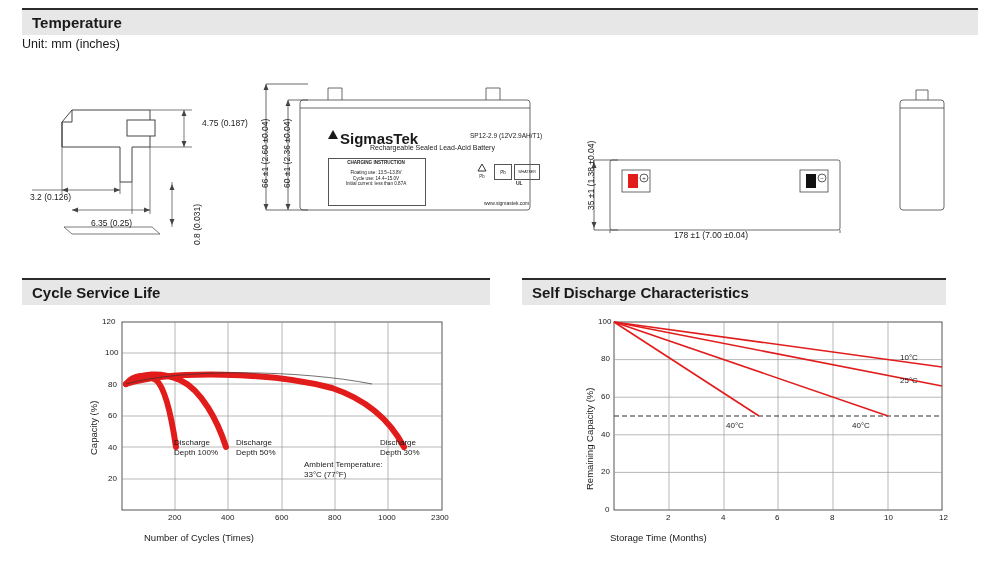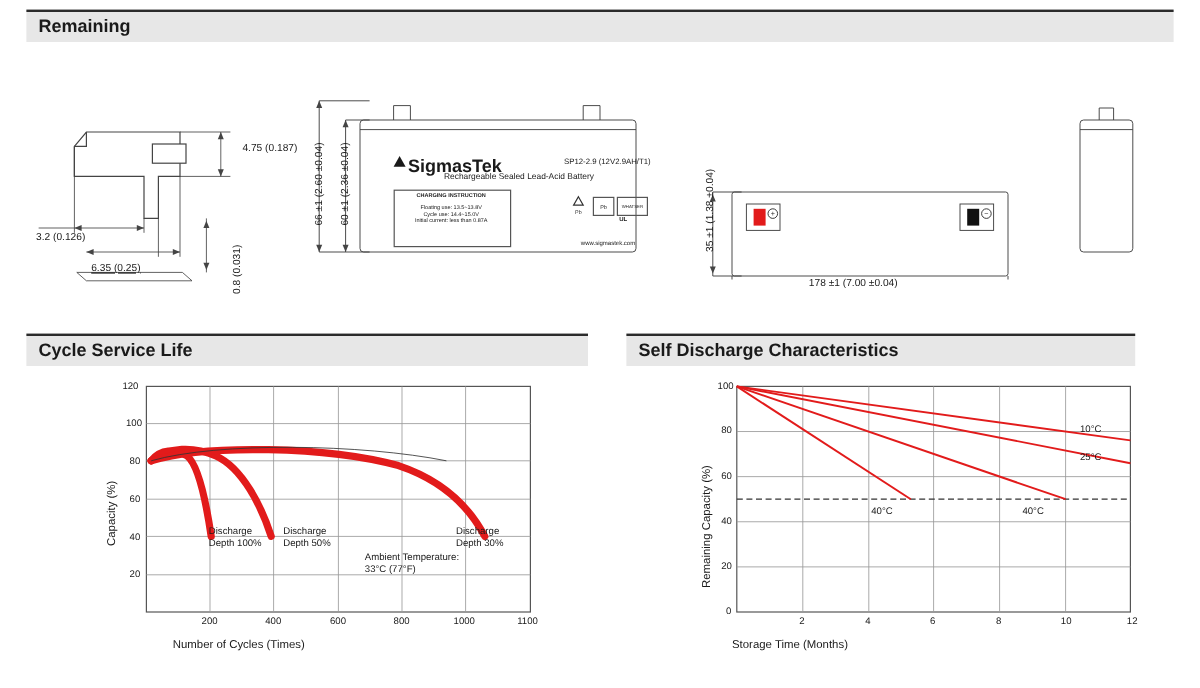--- a/index.html
+++ b/index.html
@@ -42,21 +42,22 @@
   .model{position:absolute;font-size:6.5px;}
   .subtitle{position:absolute;font-size:7px;}
   .boxtext{position:absolute;font-size:4.6px;line-height:5.6px;text-align:center;white-space:pre-line;}
   .tinytext{position:absolute;font-size:5px;}
   .certbox{position:absolute;border:1px solid #555;font-size:4.5px;display:flex;align-items:center;justify-content:center;}
 </style>
 </head>
 <body>
 
 <div id="dimensions-section">
-  <div class="section-header" id="dim-head">Remaining</div>
+  <div class="section-header" id="dim-head">Temperature</div>
+  <div class="unit-line">Unit: mm (inches)</div>
 </div>
 
 <div class="dim-canvas">
 
   <svg width="230" height="200" style="position:absolute;left:10px;top:22px;">
     <g stroke="#444" fill="none" stroke-width="1">
       <path d="M30,60 L40,48 L118,48 L118,85 L100,85 L100,120 L88,120 L88,85 L30,85 Z"></path>
       <rect x="95" y="58" width="28" height="16" fill="#fff"></rect>
       <path d="M30,60 L30,85"></path>
       <path d="M40,48 L40,60 L30,60"></path>
@@ -84,21 +85,21 @@
       <path d="M40,148 l6,-2.5 v5 z" fill="#444" stroke="none"></path>
       <path d="M118,148 l-6,-2.5 v5 z" fill="#444" stroke="none"></path>
 
       <line x1="140" y1="120" x2="140" y2="165"></line>
       <path d="M140,122 l-2.5,6 h5 z" fill="#444" stroke="none"></path>
       <path d="M140,163 l-2.5,-6 h5 z" fill="#444" stroke="none"></path>
     </g>
   </svg>
   <div class="lbl" style="left:180px;top:78px;">4.75 (0.187)</div>
   <div class="lbl" style="left:8px;top:152px;">3.2 (0.126)</div>
-  <div class="lbl" style="left:54px;top:178px;text-decoration:underline;">6.35 (0.25)</div>
+  <div class="lbl" style="left:69px;top:178px;">6.35 (0.25)</div>
   <div class="lbl rot" style="left:170px;top:205px;">0.8 (0.031)</div>
 
   <svg width="300" height="175" style="position:absolute;left:228px;top:18px;">
     <g stroke="#444" fill="none" stroke-width="0.8">
 
       <line x1="16" y1="26" x2="16" y2="152"></line>
       <path d="M16,26 l-2.5,6 h5 z" fill="#444" stroke="none"></path>
       <path d="M16,152 l-2.5,-6 h5 z" fill="#444" stroke="none"></path>
       <line x1="38" y1="42" x2="38" y2="152"></line>
       <path d="M38,42 l-2.5,6 h5 z" fill="#444" stroke="none"></path>
@@ -215,21 +216,21 @@
   <div class="tick" style="left:86px;top:70px;">80</div>
   <div class="tick" style="left:86px;top:101px;">60</div>
   <div class="tick" style="left:86px;top:133px;">40</div>
   <div class="tick" style="left:86px;top:164px;">20</div>
 
   <div class="tick" style="left:146px;top:203px;">200</div>
   <div class="tick" style="left:199px;top:203px;">400</div>
   <div class="tick" style="left:253px;top:203px;">600</div>
   <div class="tick" style="left:306px;top:203px;">800</div>
   <div class="tick" style="left:356px;top:203px;">1000</div>
-  <div class="tick" style="left:409px;top:203px;">1100</div>
+  <div class="tick" style="left:409px;top:203px;">2300</div>
 
   <div class="axis-title" style="left:122px;top:222px;">Number of Cycles (Times)</div>
   <div class="axis-title vert" style="left:66px;top:145px;">Capacity (%)</div>
 </div>
 
 <div id="self-section">
   <div class="section-header">Self Discharge Characteristics</div>
 </div>
 
 <div class="chart-wrap" style="left:522px;top:310px;width:456px;height:250px;">

